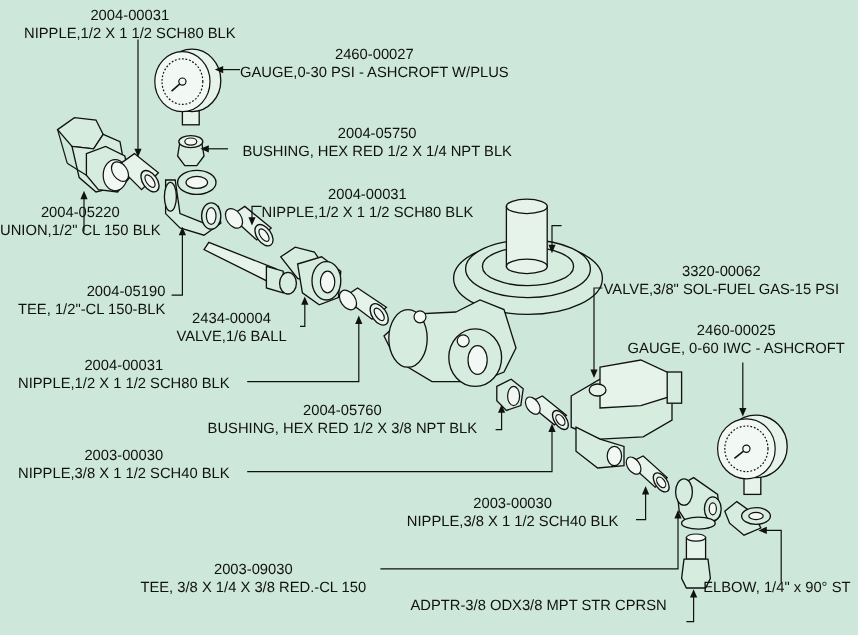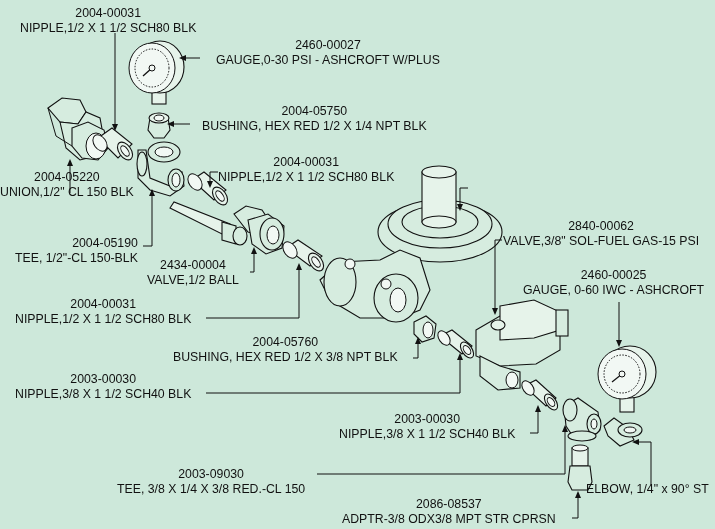--- a/index.html
+++ b/index.html
@@ -209,21 +209,21 @@
 
       <polyline class="lead" points="572,518 578,518 578,494"></polyline>
         <polygon class="arrow" points="575,498 581,498 578,491"></polygon>
     </g>
   </svg>
 
   <div class="lbl" style="left:20px;top:6px;">
     <span class="pn">2004-00031</span>
     <span class="desc">NIPPLE,1/2 X 1 1/2  SCH80 BLK</span>
   </div>
-  <div class="lbl" style="left:216px;top:38px;">
+  <div class="lbl" style="left:200px;top:38px;">
     <span class="pn">2460-00027</span>
     <span class="desc">GAUGE,0-30 PSI - ASHCROFT W/PLUS</span>
   </div>
   <div class="lbl" style="left:190px;top:104px;margin-left:12px;">
     <span class="pn">2004-05750</span>
     <span class="desc">BUSHING, HEX RED 1/2 X 1/4 NPT BLK</span>
   </div>
   <div class="lbl" style="left:218px;top:155px;">
     <span class="pn">2004-00031</span>
     <span class="desc">NIPPLE,1/2 X 1 1/2  SCH80 BLK</span>
@@ -231,24 +231,24 @@
   <div class="lbl" style="left:0px;top:170px;">
     <span class="pn">2004-05220</span>
     <span class="desc">UNION,1/2" CL 150 BLK</span>
   </div>
   <div class="lbl" style="left:15px;top:236px;text-align:right;">
     <span class="pn">2004-05190</span>
     <span class="desc">TEE, 1/2"-CL 150-BLK</span>
   </div>
   <div class="lbl" style="left:147px;top:258px;">
     <span class="pn">2434-00004</span>
-    <span class="desc">VALVE,1/2 BALL</span>
+    <span class="desc">VALVE,1/6 BALL</span>
   </div>
   <div class="lbl" style="left:503px;top:219px;">
-    <span class="pn">2840-00062</span>
+    <span class="pn">3320-00062</span>
     <span class="desc">VALVE,3/8" SOL-FUEL GAS-15 PSI</span>
   </div>
   <div class="lbl" style="left:523px;top:268px;">
     <span class="pn">2460-00025</span>
     <span class="desc">GAUGE, 0-60 IWC - ASHCROFT</span>
   </div>
   <div class="lbl" style="left:15px;top:297px;">
     <span class="pn">2004-00031</span>
     <span class="desc">NIPPLE,1/2 X 1 1/2  SCH80 BLK</span>
   </div>
@@ -265,16 +265,15 @@
     <span class="desc">NIPPLE,3/8 X 1 1/2  SCH40 BLK</span>
   </div>
   <div class="lbl" style="left:117px;top:467px;">
     <span class="pn">2003-09030</span>
     <span class="desc">TEE, 3/8 X 1/4 X 3/8 RED.-CL 150</span>
   </div>
   <div class="lbl" style="left:586px;top:482px;">
     <span class="desc">ELBOW, 1/4" x 90° ST</span>
   </div>
   <div class="lbl" style="left:342px;top:497px;">
-    <span class="pn">2086-08537</span>
     <span class="desc">ADPTR-3/8 ODX3/8 MPT STR CPRSN</span>
   </div>
 </div>
 
 </body></html>

